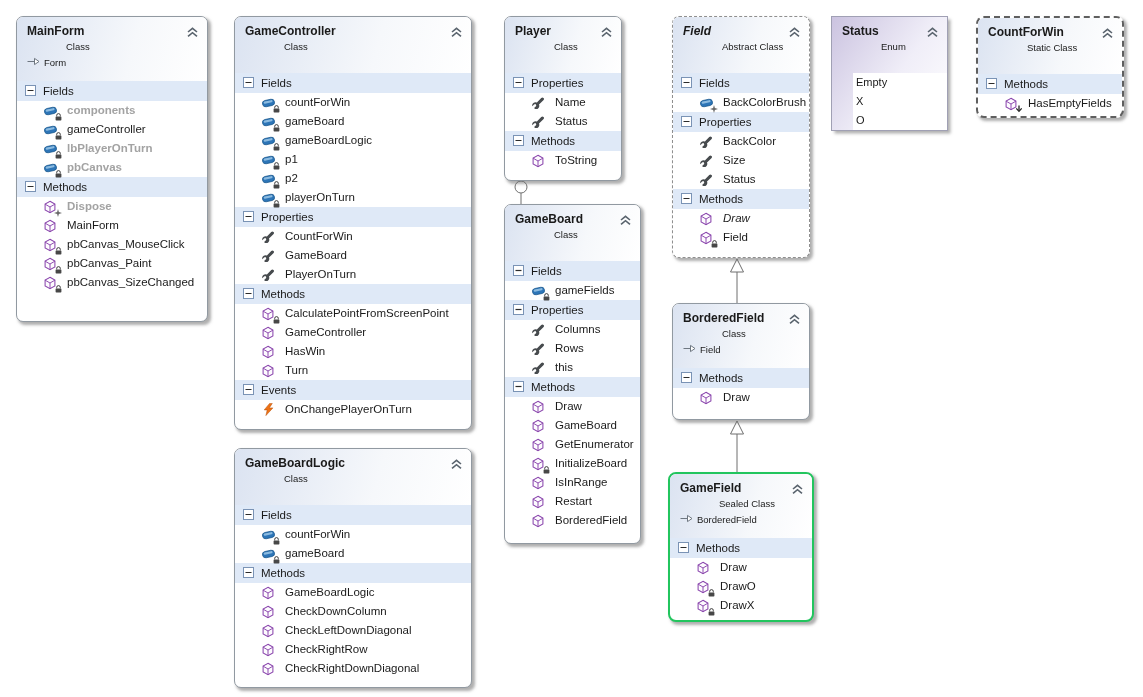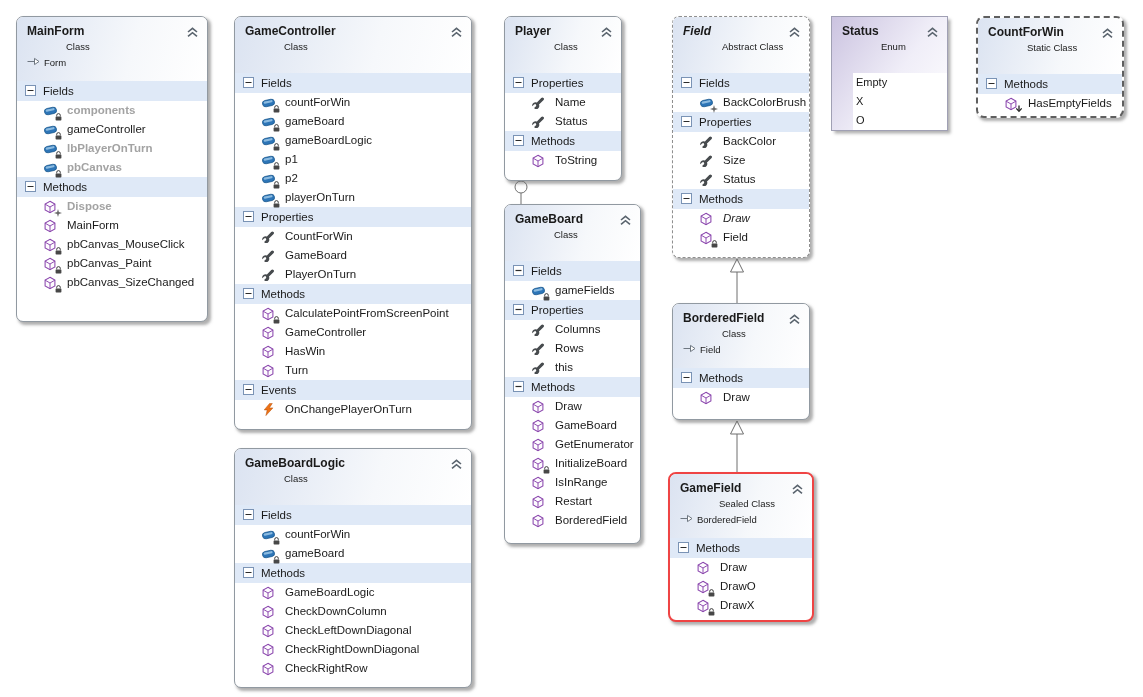--- a/index.html
+++ b/index.html
@@ -8,21 +8,21 @@
     font-family:"Liberation Sans",sans-serif;color:#1a1a1a;overflow:hidden;
   }
   #connector-layer{position:absolute;left:0;top:0;width:1143px;height:697px;}
   .class-box{
     position:absolute;background:#fff;border:1px solid #9199a1;border-radius:7px;
     box-shadow:2.5px 2.5px 3px rgba(110,110,110,.55);box-sizing:border-box;overflow:hidden;
   }
   .variant-abstract{border:1px dashed #8f8f8f;}
   .variant-abstract .box-title{font-style:italic;}
   .variant-static{border:2px dashed #5f5f5f;border-radius:8px;}
-  .variant-sealed{border:2px solid #ef4444;border-radius:8px;}
+  .variant-sealed{border:2px solid #22c55e;border-radius:8px;}
   .variant-enum{border:1px solid #a0a0b4;border-radius:0;}
   .variant-enum::before{content:"";position:absolute;inset:0;
     background:linear-gradient(125deg,#cbc3e0,#f0eef8 55%,#ffffff);}
   .box-header{position:relative;height:56px;padding:7px 10px 0 10px;box-sizing:border-box;
     background:linear-gradient(105deg,#dbe3f1,#f6f8fb 60%,#ffffff);}
   .variant-enum .box-header{background:transparent;}
   .has-inherits .box-header{height:64px;}
   .box-title{font-size:12px;font-weight:bold;line-height:15px;white-space:nowrap;}
   .box-kind{font-size:9.5px;line-height:13px;margin-top:1px;margin-left:39px;}
   .box-inherits{font-size:9.5px;line-height:13px;margin-top:3px;display:flex;align-items:center;gap:4px;}
@@ -510,31 +510,31 @@
             <span class="m-label">CheckLeftDownDiagonal</span>
           </div>
           <div class="member-row">
             <span class="m-icon">
               <svg width="14" height="14" viewBox="0 0 16 16">
                 <polygon points="8,1.5 13.6,4.75 13.6,11.25 8,14.5 2.4,11.25 2.4,4.75" fill="#fdfbfe" stroke="#8a46ad" stroke-width="1.2"></polygon>
                 <polyline points="2.4,4.75 8,8 13.6,4.75" fill="none" stroke="#8a46ad" stroke-width="1.1"></polyline>
                 <line x1="8" y1="8" x2="8" y2="14.5" stroke="#8a46ad" stroke-width="1.1"></line>
               </svg>
             </span>
+            <span class="m-label">CheckRightRow</span>
+          </div>
+          <div class="member-row">
+            <span class="m-icon">
+              <svg width="14" height="14" viewBox="0 0 16 16">
+                <polygon points="8,1.5 13.6,4.75 13.6,11.25 8,14.5 2.4,11.25 2.4,4.75" fill="#fdfbfe" stroke="#8a46ad" stroke-width="1.2"></polygon>
+                <polyline points="2.4,4.75 8,8 13.6,4.75" fill="none" stroke="#8a46ad" stroke-width="1.1"></polyline>
+                <line x1="8" y1="8" x2="8" y2="14.5" stroke="#8a46ad" stroke-width="1.1"></line>
+              </svg>
+            </span>
             <span class="m-label">CheckRightDownDiagonal</span>
-          </div>
-          <div class="member-row">
-            <span class="m-icon">
-              <svg width="14" height="14" viewBox="0 0 16 16">
-                <polygon points="8,1.5 13.6,4.75 13.6,11.25 8,14.5 2.4,11.25 2.4,4.75" fill="#fdfbfe" stroke="#8a46ad" stroke-width="1.2"></polygon>
-                <polyline points="2.4,4.75 8,8 13.6,4.75" fill="none" stroke="#8a46ad" stroke-width="1.1"></polyline>
-                <line x1="8" y1="8" x2="8" y2="14.5" stroke="#8a46ad" stroke-width="1.1"></line>
-              </svg>
-            </span>
-            <span class="m-label">CheckRightRow</span>
           </div>
         </div>
   </div>
       <div class="class-box variant-class" style="left: 504px; top: 16px; width: 118px; min-height: 165px;">
     <div class="box-header">
       <div class="box-title">Player</div>
       <div class="box-kind">Class</div>
 
       <div class="chevron"><svg width="13" height="11" viewBox="0 0 13 11">
               <path d="M2 5 L6.5 1.3 11 5" fill="none" stroke="#5a646e" stroke-width="1.6"></path>

